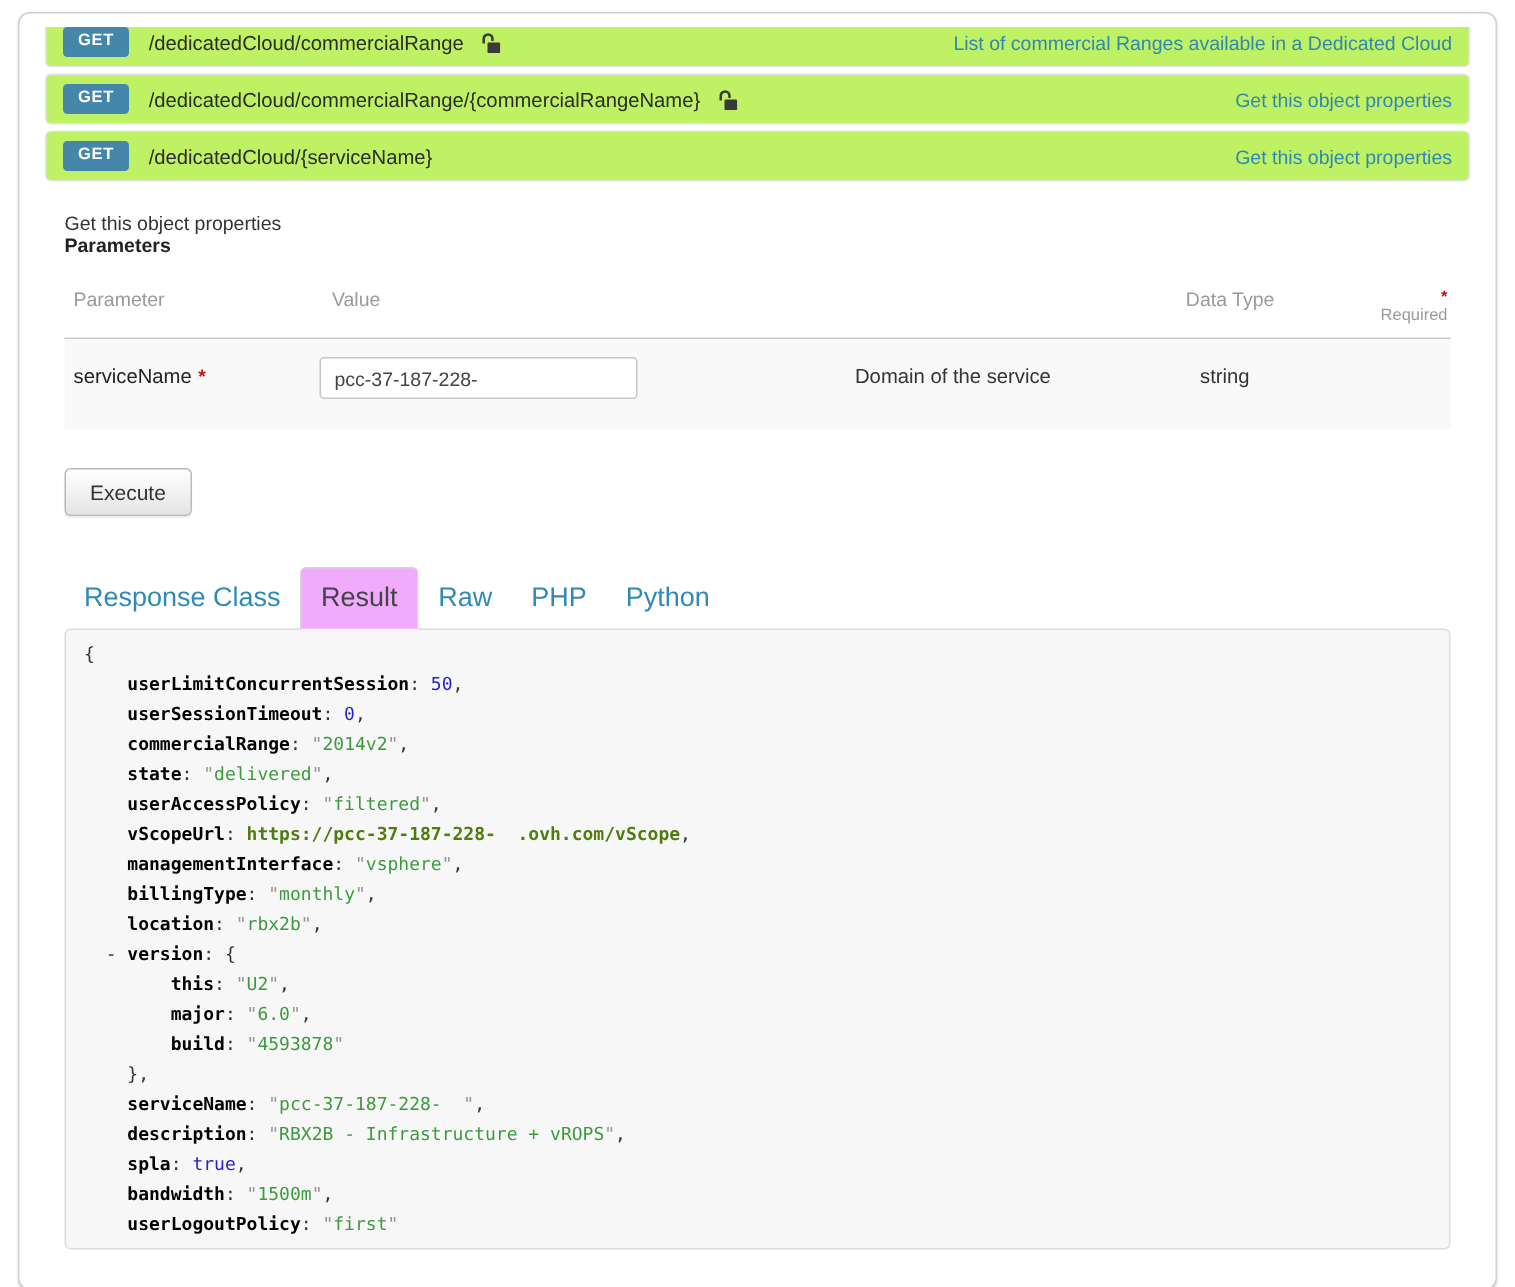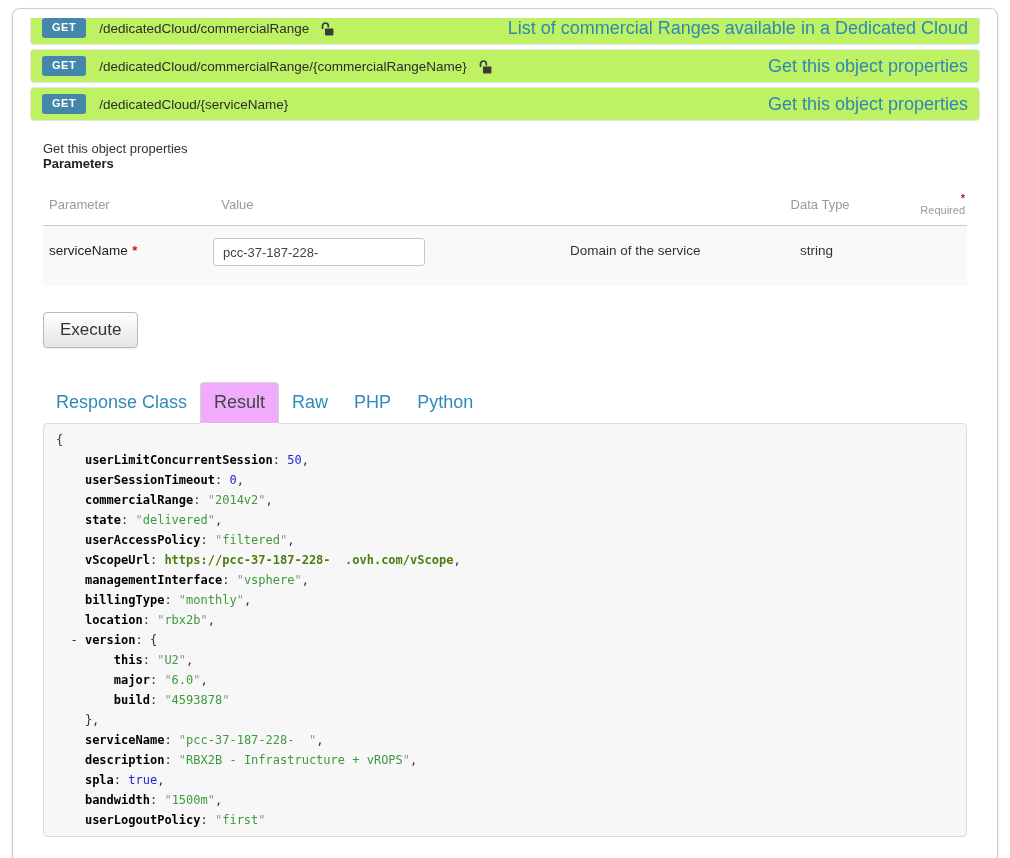--- a/index.html
+++ b/index.html
@@ -27,49 +27,49 @@
   }
   .endpoint-row + .endpoint-row, .endpoint-clip + .endpoint-row { margin-top: 0; }
   .endpoint-row { margin-bottom: 4px; }
   .endpoint-clip .endpoint-row { margin-bottom: 0; }
   .method-badge {
     background: #4587aa; color: #fff; font-weight: bold; font-size: 11px;
     letter-spacing: 0.5px; padding: 3px 10px 4px 10px; border-radius: 3px; line-height: 13px;
   }
   .endpoint-path { margin-left: 13px; color: #2d2d2d; font-size: 13.5px; }
   .lock-icon { margin-left: 11px; display: inline-flex; }
-  .endpoint-link { margin-left: auto; color: #3187b4; font-size: 18px; text-decoration: none; cursor: pointer; padding-left: 44px; }
+  .endpoint-link { margin-left: auto; color: #3187b4; font-size: 13px; text-decoration: none; cursor: pointer; padding-left: 44px; }
 
   
   .op-section { padding: 0 13px; }
   .op-desc { margin-top: 20px; font-size: 13px; color: #333; }
   .params-title { font-size: 13px; font-weight: bold; color: #222; }
 
   .param-header { display: flex; margin-top: 21px; padding-bottom: 9px;
-                  border-bottom: 1px solid #c9c9c9; color: #9a9a9a; font-size: 13px; align-items: center; gap: 30px; }
+                  border-bottom: 1px solid #c9c9c9; color: #9a9a9a; font-size: 13px; align-items: flex-start; gap: 30px; }
   .param-row { display: flex; background: #f9f9f9; padding: 12px 0 20px 0; align-items: flex-start; }
   .col-name { width: 170px; padding-left: 6px; }
   .col-value { width: 357px; }
   .col-desc { width: 230px; }
   .col-type { width: 115px; }
   .col-req { flex: 1; text-align: right; padding-right: 2px; font-size: 11px; }
   .req-mark { color: #cc1111; font-weight: bold; }
   .param-name { font-size: 13.5px; color: #222; padding-top: 5px; display: inline-block; }
   .param-req { color: #cc1111; font-weight: bold; font-size: 13px; }
   .param-desc, .param-type { font-size: 13.5px; color: #333; padding-top: 5px; }
   .param-input {
     width: 212px; height: 28px; padding: 4px 9px;
     border: 1px solid #c6c6c6; border-radius: 3px;
     font-size: 13px; color: #444; font-family: "Liberation Sans", sans-serif;
     background: #fff;
   }
 
   .execute-btn {
     margin-top: 26px; padding: 7px 16px;
-    font-size: 17px; color: #333; font-family: "Liberation Sans", sans-serif;
+    font-size: 14px; color: #333; font-family: "Liberation Sans", sans-serif;
     background: linear-gradient(#ffffff, #e4e4e4);
     border: 1px solid #b9b9b9; border-radius: 4px;
     box-shadow: 0 1px 1px rgba(0,0,0,0.08);
     cursor: pointer;
   }
 
   
   .tabs { display: flex; align-items: flex-end; margin-top: 34px; }
   .tab { padding: 9px 13px 10px 13px; font-size: 18px; color: #2f8ab8; cursor: pointer; position: relative; }
   .tab.active {

